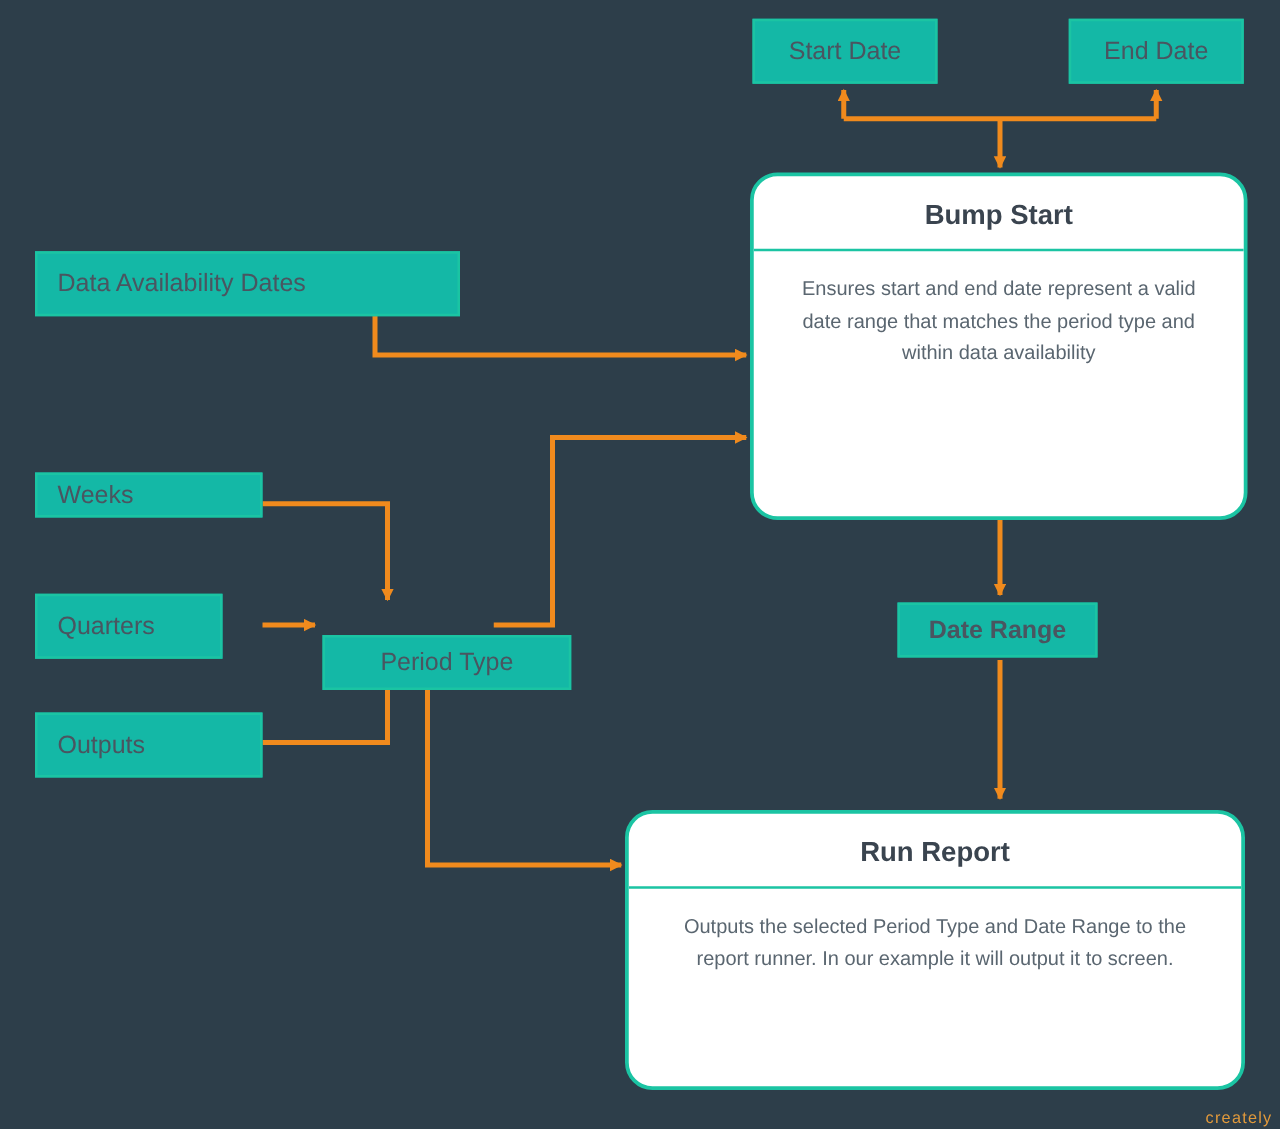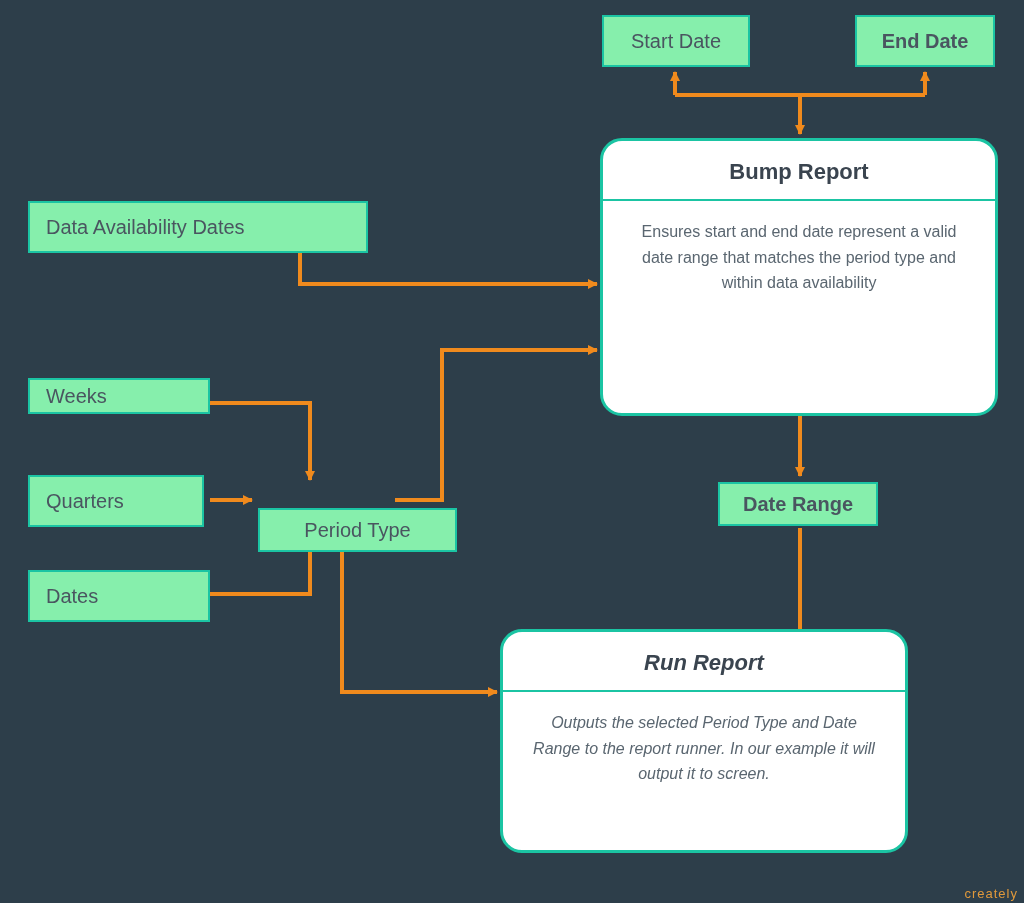--- a/index.html
+++ b/index.html
@@ -7,21 +7,21 @@
     margin: 0;
     width: 1024px;
     height: 903px;
     background: #2d3e4a;
     font-family: 'Segoe UI', Arial, sans-serif;
     position: relative;
     overflow: hidden;
   }
   .box {
     position: absolute;
-    background: #86efac;
+    background: #14b8a6;
     border: 2px solid #1bc4a3;
     color: #4a5560;
     display: flex;
     align-items: center;
     padding: 0 16px;
     font-size: 20px;
   }
   .box-round {
     position: absolute;
     background: #fff;
@@ -89,37 +89,37 @@
     <path d="M800,416 L800,476" marker-end="url(#ah)"></path>
 
     <path d="M342,527 L342,692 L497,692" marker-end="url(#ah)"></path>
 
     <path d="M800,528 L800,639" marker-end="url(#ah)"></path>
   </g>
 </svg>
 
 <div class="box centered" style="left:602px; top:15px; width:148px; height:52px;">Start Date</div>
 
-<div class="box centered" style="left:855px; top:15px; width:140px; height:52px;font-weight:bold;">End Date</div>
+<div class="box centered" style="left:855px; top:15px; width:140px; height:52px;">End Date</div>
 
 <div class="box" style="left:28px; top:188px; width:340px; height:52px;margin-top:13px;">Data Availability Dates</div>
 
 <div class="box" style="left:28px; top:378px; width:182px; height:36px;">Weeks</div>
 
-<div class="box" style="left:28px; top:475px; width:176px; height:52px;">Quarters</div>
+<div class="box" style="left:28px; top:475px; width:150px; height:52px;">Quarters</div>
 
-<div class="box" style="left:28px; top:570px; width:182px; height:52px;">Dates</div>
+<div class="box" style="left:28px; top:570px; width:182px; height:52px;">Outputs</div>
 
 <div class="box centered" style="left:258px; top:508px; width:199px; height:44px;">Period Type</div>
 
 <div class="box centered" style="left:718px; top:482px; width:160px; height:44px;font-weight:bold;">Date Range</div>
 
 <div class="box-round" style="left:600px; top:138px; width:398px; height:278px;">
-  <div class="title">Bump Report</div>
+  <div class="title">Bump Start</div>
   <div class="body">Ensures start and end date represent a valid date range that matches the period type and within data availability</div>
 </div>
 
-<div class="box-round" style="left:500px; top:629px; width:408px; height:224px;font-style:italic;">
+<div class="box-round" style="left:500px; top:648px; width:496px; height:224px;">
   <div class="title">Run Report</div>
   <div class="body">Outputs the selected Period Type and Date Range to the report runner. In our example it will output it to screen.</div>
 </div>
 
 <div class="watermark">creately</div>
 
 </body></html>

